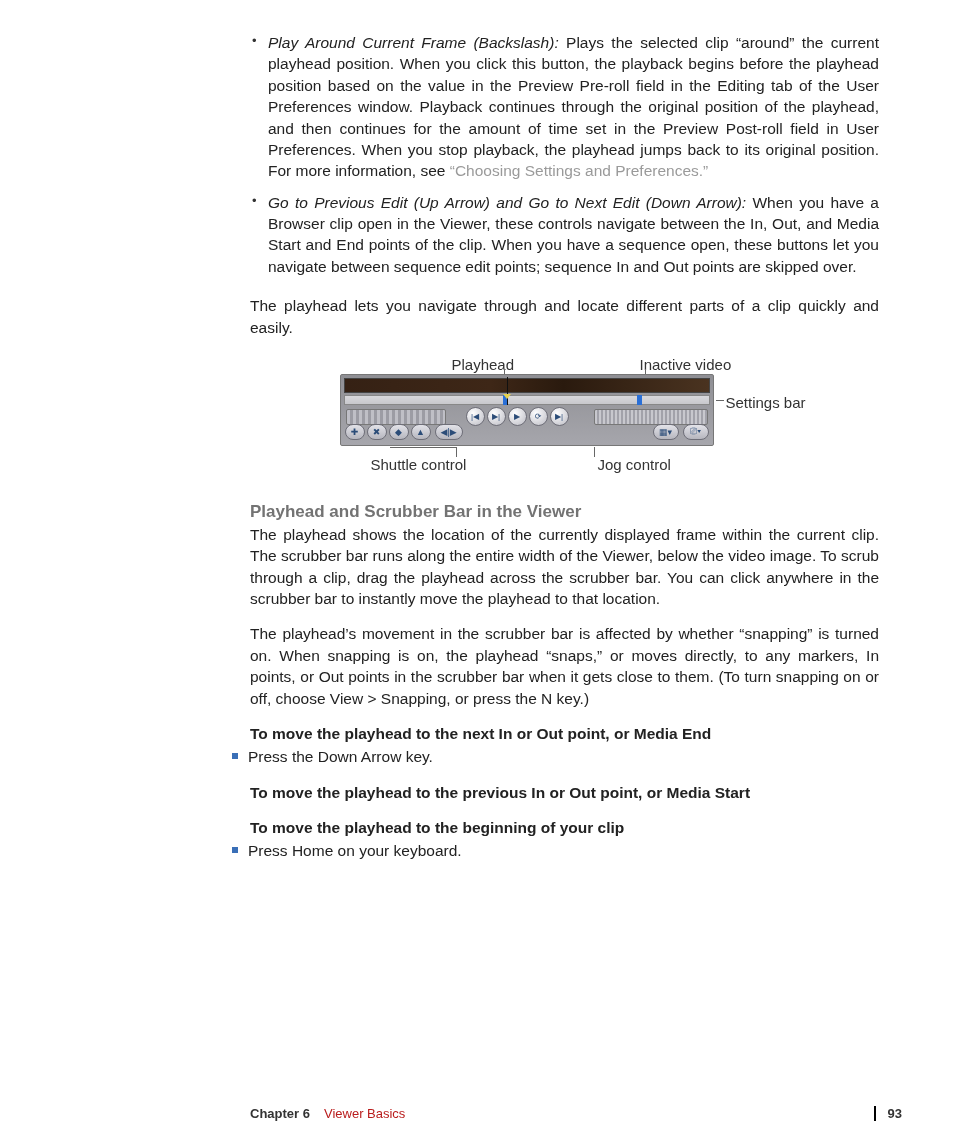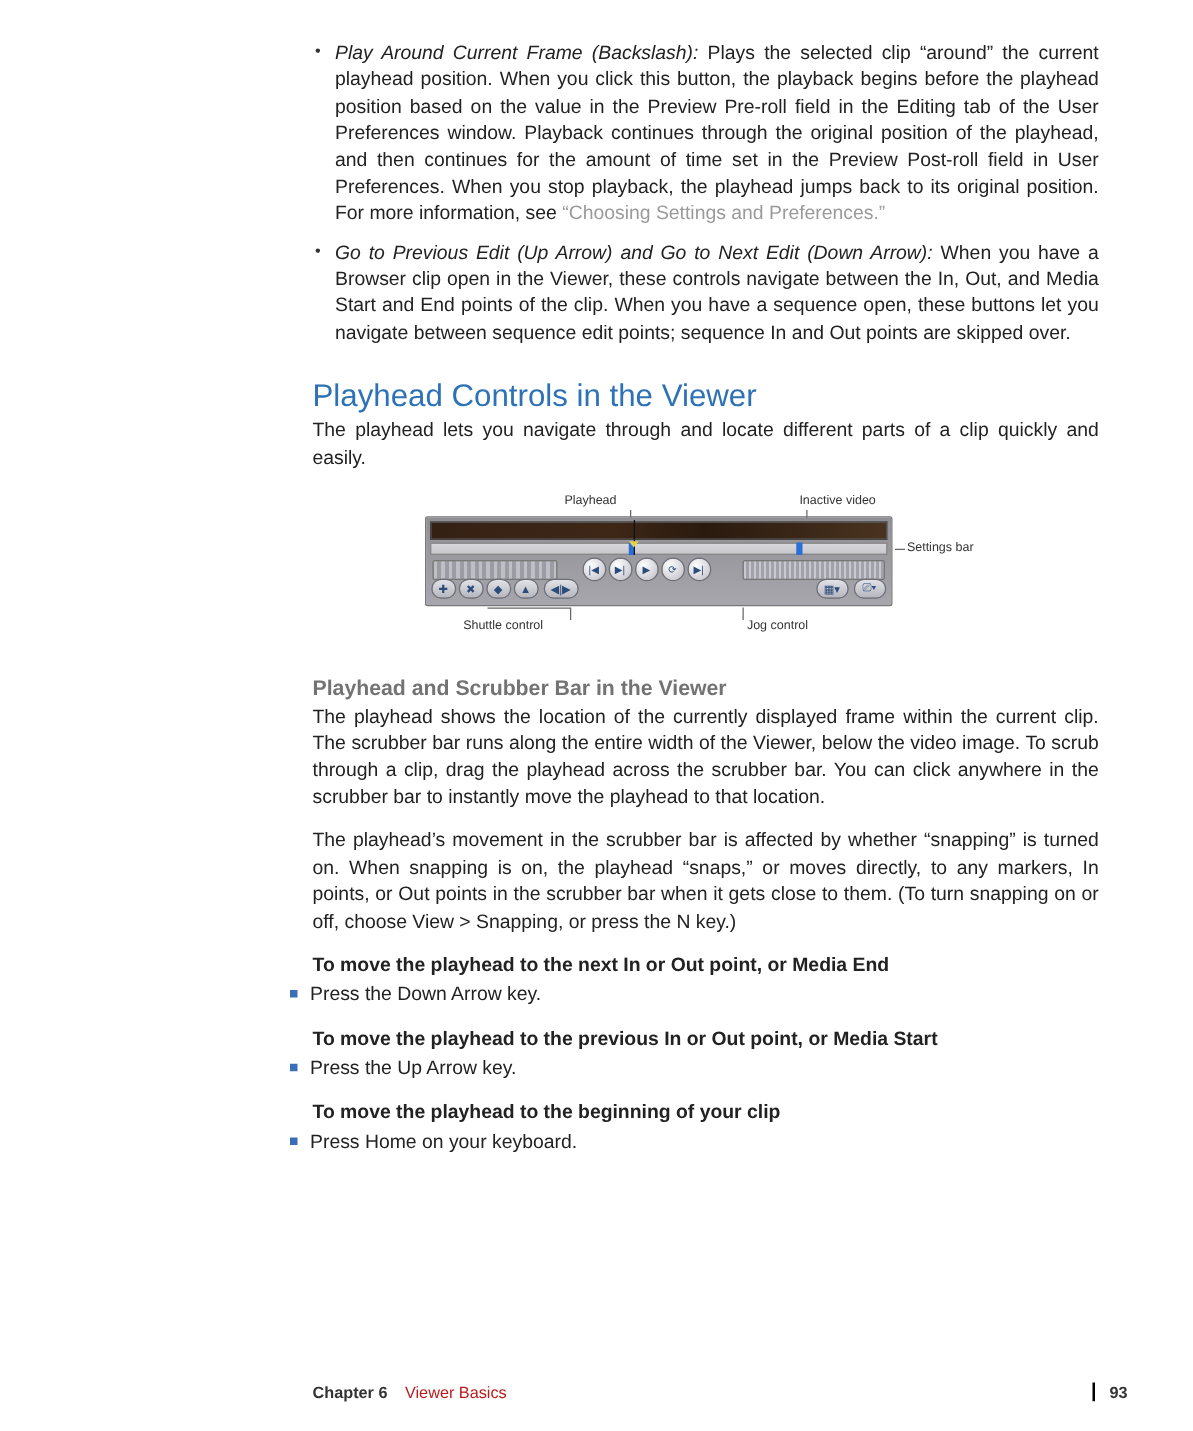--- a/index.html
+++ b/index.html
@@ -86,21 +86,21 @@
   }
   
   .figwrap {
     position: relative;
     margin: 18px auto 26px;
     width: 470px;
     height: 120px;
   }
   .lbl {
     position: absolute;
-    font-size: 10px;
+    font-size: 15px;
     color: #333;
     white-space: nowrap;
   }
   .lead-line {
     position: absolute;
     background: #666;
   }
   .viewer {
     position: absolute;
     left: 10px; top: 18px;
@@ -212,21 +212,20 @@
 
   <ul class="bullets">
     <li>
       <span class="term">Play Around Current Frame (Backslash):</span><span>  Plays the selected clip “around” the current playhead position. When you click this button, the playback begins before the playhead position based on the value in the Preview Pre-roll field in the Editing tab of the User Preferences window. Playback continues through the original position of the playhead, and then continues for the amount of time set in the Preview Post-roll field in User Preferences. When you stop playback, the playhead jumps back to its original position. For more information, see </span><span class="link">“Choosing Settings and Preferences.”</span>
     </li>
     <li>
       <span class="term">Go to Previous Edit (Up Arrow) and Go to Next Edit (Down Arrow):</span><span>  When you have a Browser clip open in the Viewer, these controls navigate between the In, Out, and Media Start and End points of the clip. When you have a sequence open, these buttons let you navigate between sequence edit points; sequence In and Out points are skipped over.</span>
     </li>
   </ul>
 
-  <h1 class="section">Playhead Controls in the Viewer</h1>
   <p class="body">The playhead lets you navigate through and locate different parts of a clip quickly and easily.</p>
 
   <div class="figwrap">
 
     <span class="lbl" style="left:122px; top:0;">Playhead</span>
     <div class="lead-line" style="left:174px; top:13px; width:1px; height:26px;"></div>
 
     <span class="lbl" style="left:310px; top:0;">Inactive video</span>
     <div class="lead-line" style="left:315px; top:13px; width:1px; height:12px;"></div>
 
@@ -280,23 +279,20 @@
   <h2 class="subsection">Playhead and Scrubber Bar in the Viewer</h2>
   <p class="body">The playhead shows the location of the currently displayed frame within the current clip. The scrubber bar runs along the entire width of the Viewer, below the video image. To scrub through a clip, drag the playhead across the scrubber bar. You can click anywhere in the scrubber bar to instantly move the playhead to that location.</p>
   <p class="body">The playhead’s movement in the scrubber bar is affected by whether “snapping” is turned on. When snapping is on, the playhead “snaps,” or moves directly, to any markers, In points, or Out points in the scrubber bar when it gets close to them. (To turn snapping on or off, choose View &gt; Snapping, or press the N key.)</p>
 
   <p class="lead">To move the playhead to the next In or Out point, or Media End</p>
   <ul class="steps">
     <li>Press the Down Arrow key.</li>
   </ul>
 
   <p class="lead">To move the playhead to the previous In or Out point, or Media Start</p>
-  <ul class="steps">
-    <li>Press the Up Arrow key.</li>
-  </ul>
 
   <p class="lead">To move the playhead to the beginning of your clip</p>
   <ul class="steps">
     <li>Press Home on your keyboard.</li>
   </ul>
 
   <div class="footer">
     <span class="chap">Chapter 6</span>
     <span class="title">Viewer Basics</span>
     <span class="pagenum">93</span>

